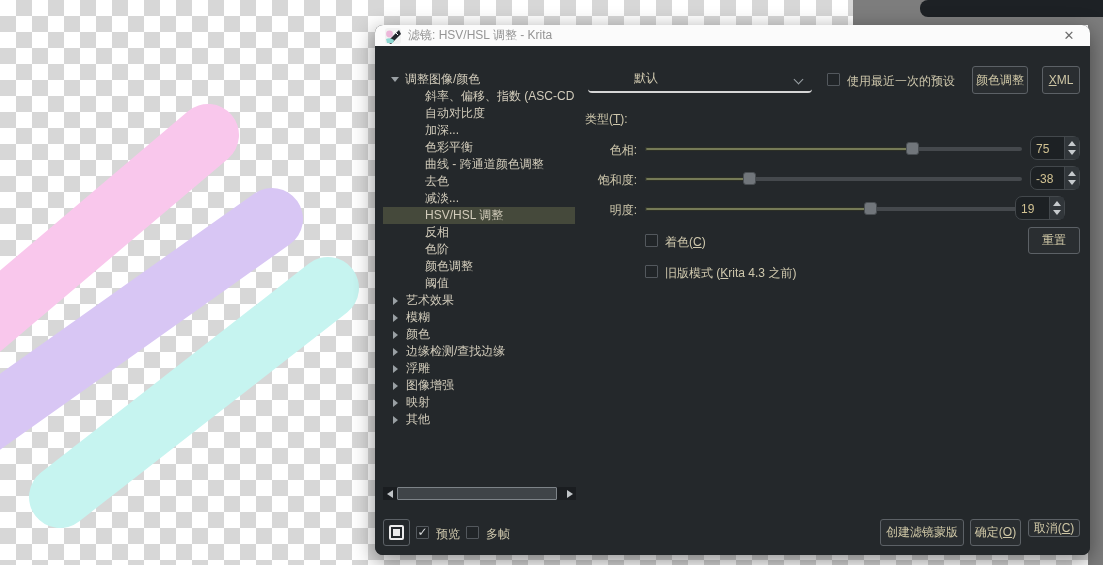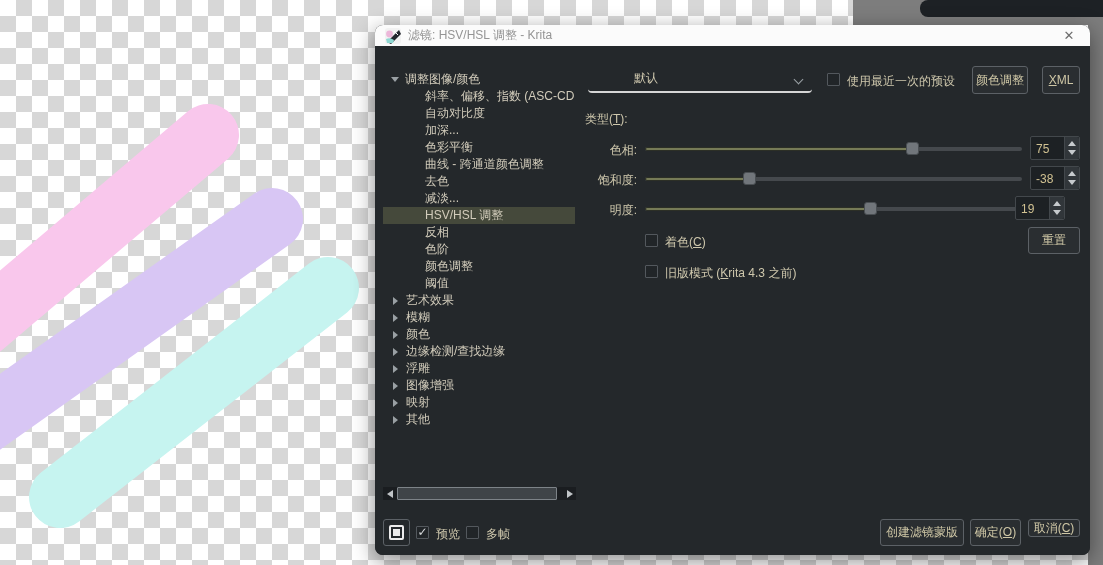--- a/index.html
+++ b/index.html
@@ -54,21 +54,21 @@
   .cb-label { position:absolute; color:#cfc8ad; white-space:nowrap; }
 
   
   .slider-label { position:absolute; width:60px; text-align:right; color:#cfc8ad; }
   .slider { position:absolute; height:13px; }
   .slider .track { position:absolute; left:0; right:0; top:5px; height:4px; background:#45494d; border-radius:2px; }
   .slider .fill { position:absolute; left:0; top:5px; height:4px; background:#767b57; border:1px solid #2c2f26; border-radius:2px; }
   .slider .handle { position:absolute; top:0; width:13px; height:13px; background:#71767b; border:1px solid #4a4f53; border-radius:3px; }
 
   
-  .spin { position:absolute; width:50px; height:24px; background:#1d2124; border:1px solid #43484c; border-radius:2px; }
+  .spin { position:absolute; width:50px; height:24px; background:#1d2124; border:1px solid #43484c; border-radius:7px; }
   .spin .v { position:absolute; left:5px; top:5px; color:#d1c292; }
   .spin .arrows { position:absolute; right:0; top:0; width:15px; height:22px; background:#31363a; border-left:1px solid #43484c; border-radius:0 2px 2px 0; }
   .spin .a-up, .spin .a-dn { position:absolute; left:3px; width:0; height:0; border-left:4px solid transparent; border-right:4px solid transparent; }
   .spin .a-up { top:4px; border-bottom:5px solid #c6cacd; }
   .spin .a-dn { bottom:4px; border-top:5px solid #c6cacd; }
 
   
   .sbar { position:absolute; left:8px; top:435px; width:193px; height:13px; background:#1a1d20; }
   .sb-btn { position:absolute; top:0; width:13px; height:13px; display:flex; align-items:center; justify-content:center; }
   .tri-l { width:0; height:0; border-top:4px solid transparent; border-bottom:4px solid transparent; border-right:6px solid #c0c4c7; }

